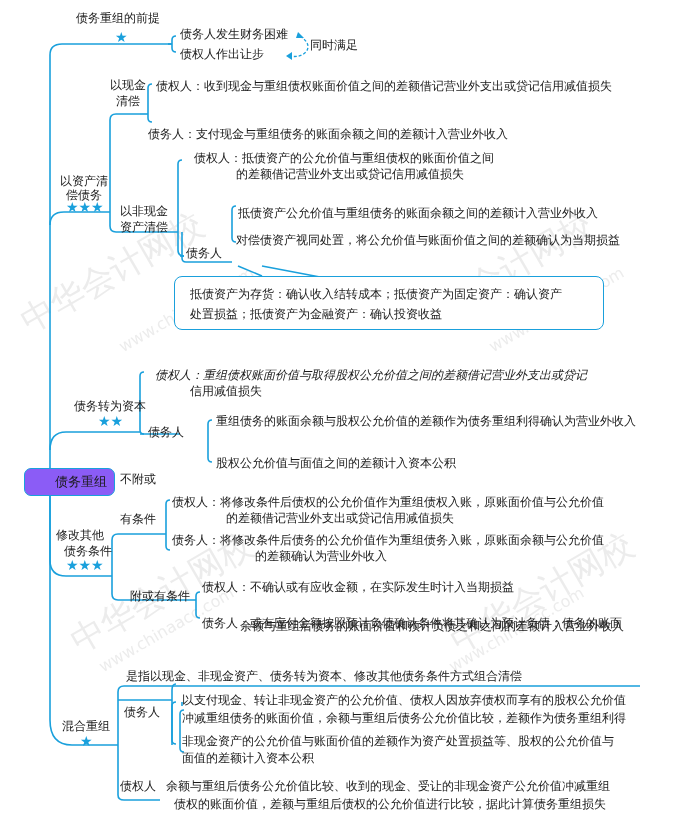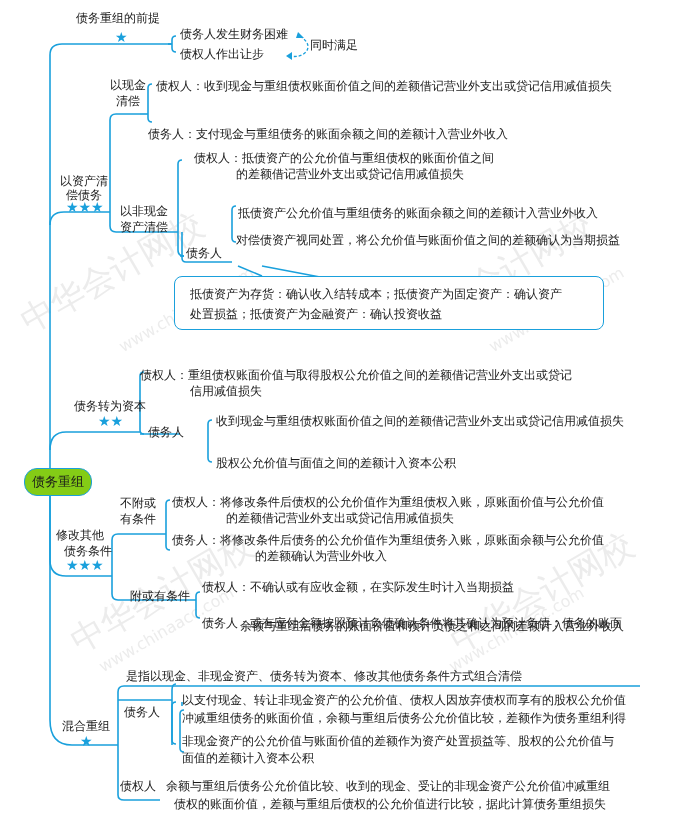--- a/index.html
+++ b/index.html
@@ -2,21 +2,21 @@
 <html><head>
 <meta charset="utf-8">
 <style>
   html, body { margin:0; padding:0; background:#ffffff; }
   body { width:680px; height:826px; position:relative; overflow:hidden;
          font-family: "DejaVu Serif", "Liberation Serif", serif; color:#1a1a1a; }
   .t { position:absolute; font-size:12px; line-height:17px; white-space:nowrap; }
   .star { position:absolute; color:#1aa0dc; font-size:14px; letter-spacing:0; line-height:14px; font-family:"DejaVu Sans", sans-serif; }
   svg.lines { position:absolute; left:0; top:0; }
   .root-box { position:absolute; left:24px; top:468px; width:66px; height:26px; border:1.5px solid #1aa0dc;
-              border-radius:13px; display:flex; align-items:center; justify-content:center; font-size:13px; background:#84cc16; }
+              border-radius:7px; display:flex; align-items:center; justify-content:center; font-size:13px; background:#8b5cf6;padding-left:23px; }
   .callout { position:absolute; left:174px; top:276px; width:428px; height:52px; border:1.5px solid #1aa0dc;
              border-radius:8px; background:#fff; }
   .watermark { position:absolute; color:#c9c9c9; opacity:0.35; font-size:34px; transform:rotate(-30deg);
                font-family:"DejaVu Sans", sans-serif; pointer-events:none; }
   .watermark.small { font-size:16px; }
 </style>
 </head>
 <body>
 
 <div class="watermark" style="left:10px;top:250px;">中华会计网校</div>
@@ -107,31 +107,31 @@
 <div class="t" style="left:186px;top:245px;">债务人</div>
 <div class="t" style="left:238px;top:205px;">抵债资产公允价值与重组债务的账面余额之间的差额计入营业外收入</div>
 <div class="t" style="left:236px;top:232px;">对偿债资产视同处置，将公允价值与账面价值之间的差额确认为当期损益</div>
 
 <div class="callout"></div>
 <div class="t" style="left:190px;top:286px;">抵债资产为存货：确认收入结转成本；抵债资产为固定资产：确认资产</div>
 <div class="t" style="left:190px;top:306px;">处置损益；抵债资产为金融资产：确认投资收益</div>
 
 <div class="t" style="left:74px;top:398px;">债务转为资本</div>
 <div class="star" style="left:98px;top:414px;">★★</div>
-<div class="t" style="left:140px;top:367px;">债权人：重组债权账面价值与取得股权公允价值之间的差额借记营业外支出或贷记</div>
+<div class="t" style="left:155px;top:367px;font-style:italic;">债权人：重组债权账面价值与取得股权公允价值之间的差额借记营业外支出或贷记</div>
 <div class="t" style="left:190px;top:383px;">信用减值损失</div>
 <div class="t" style="left:148px;top:424px;">债务人</div>
-<div class="t" style="left:216px;top:413px;">收到现金与重组债权账面价值之间的差额借记营业外支出或贷记信用减值损失</div>
+<div class="t" style="left:216px;top:413px;">重组债务的账面余额与股权公允价值的差额作为债务重组利得确认为营业外收入</div>
 <div class="t" style="left:216px;top:455px;">股权公允价值与面值之间的差额计入资本公积</div>
 
 <div class="t" style="left:56px;top:527px;">修改其他</div>
 <div class="t" style="left:64px;top:543px;">债务条件</div>
 <div class="star" style="left:66px;top:558px;">★★★</div>
 
-<div class="t" style="left:120px;top:495px;">不附或</div>
+<div class="t" style="left:120px;top:471px;">不附或</div>
 <div class="t" style="left:120px;top:511px;">有条件</div>
 <div class="t" style="left:172px;top:494px;">债权人：将修改条件后债权的公允价值作为重组债权入账，原账面价值与公允价值</div>
 <div class="t" style="left:226px;top:510px;">的差额借记营业外支出或贷记信用减值损失</div>
 <div class="t" style="left:172px;top:532px;">债务人：将修改条件后债务的公允价值作为重组债务入账，原账面余额与公允价值</div>
 <div class="t" style="left:226px;top:548px;padding-left:29px;">的差额确认为营业外收入</div>
 
 <div class="t" style="left:130px;top:588px;">附或有条件</div>
 <div class="t" style="left:202px;top:579px;">债权人：不确认或有应收金额，在实际发生时计入当期损益</div>
 <div class="t" style="left:202px;top:602px;margin-top:13px;">债务人：或有应付金额按照预计负债确认条件将其确认为预计负债；债务的账面</div>
 <div class="t" style="left:240px;top:618px;">余额与重组后债务的账面价值和预计负债之和之间的差额计入营业外收入</div>

